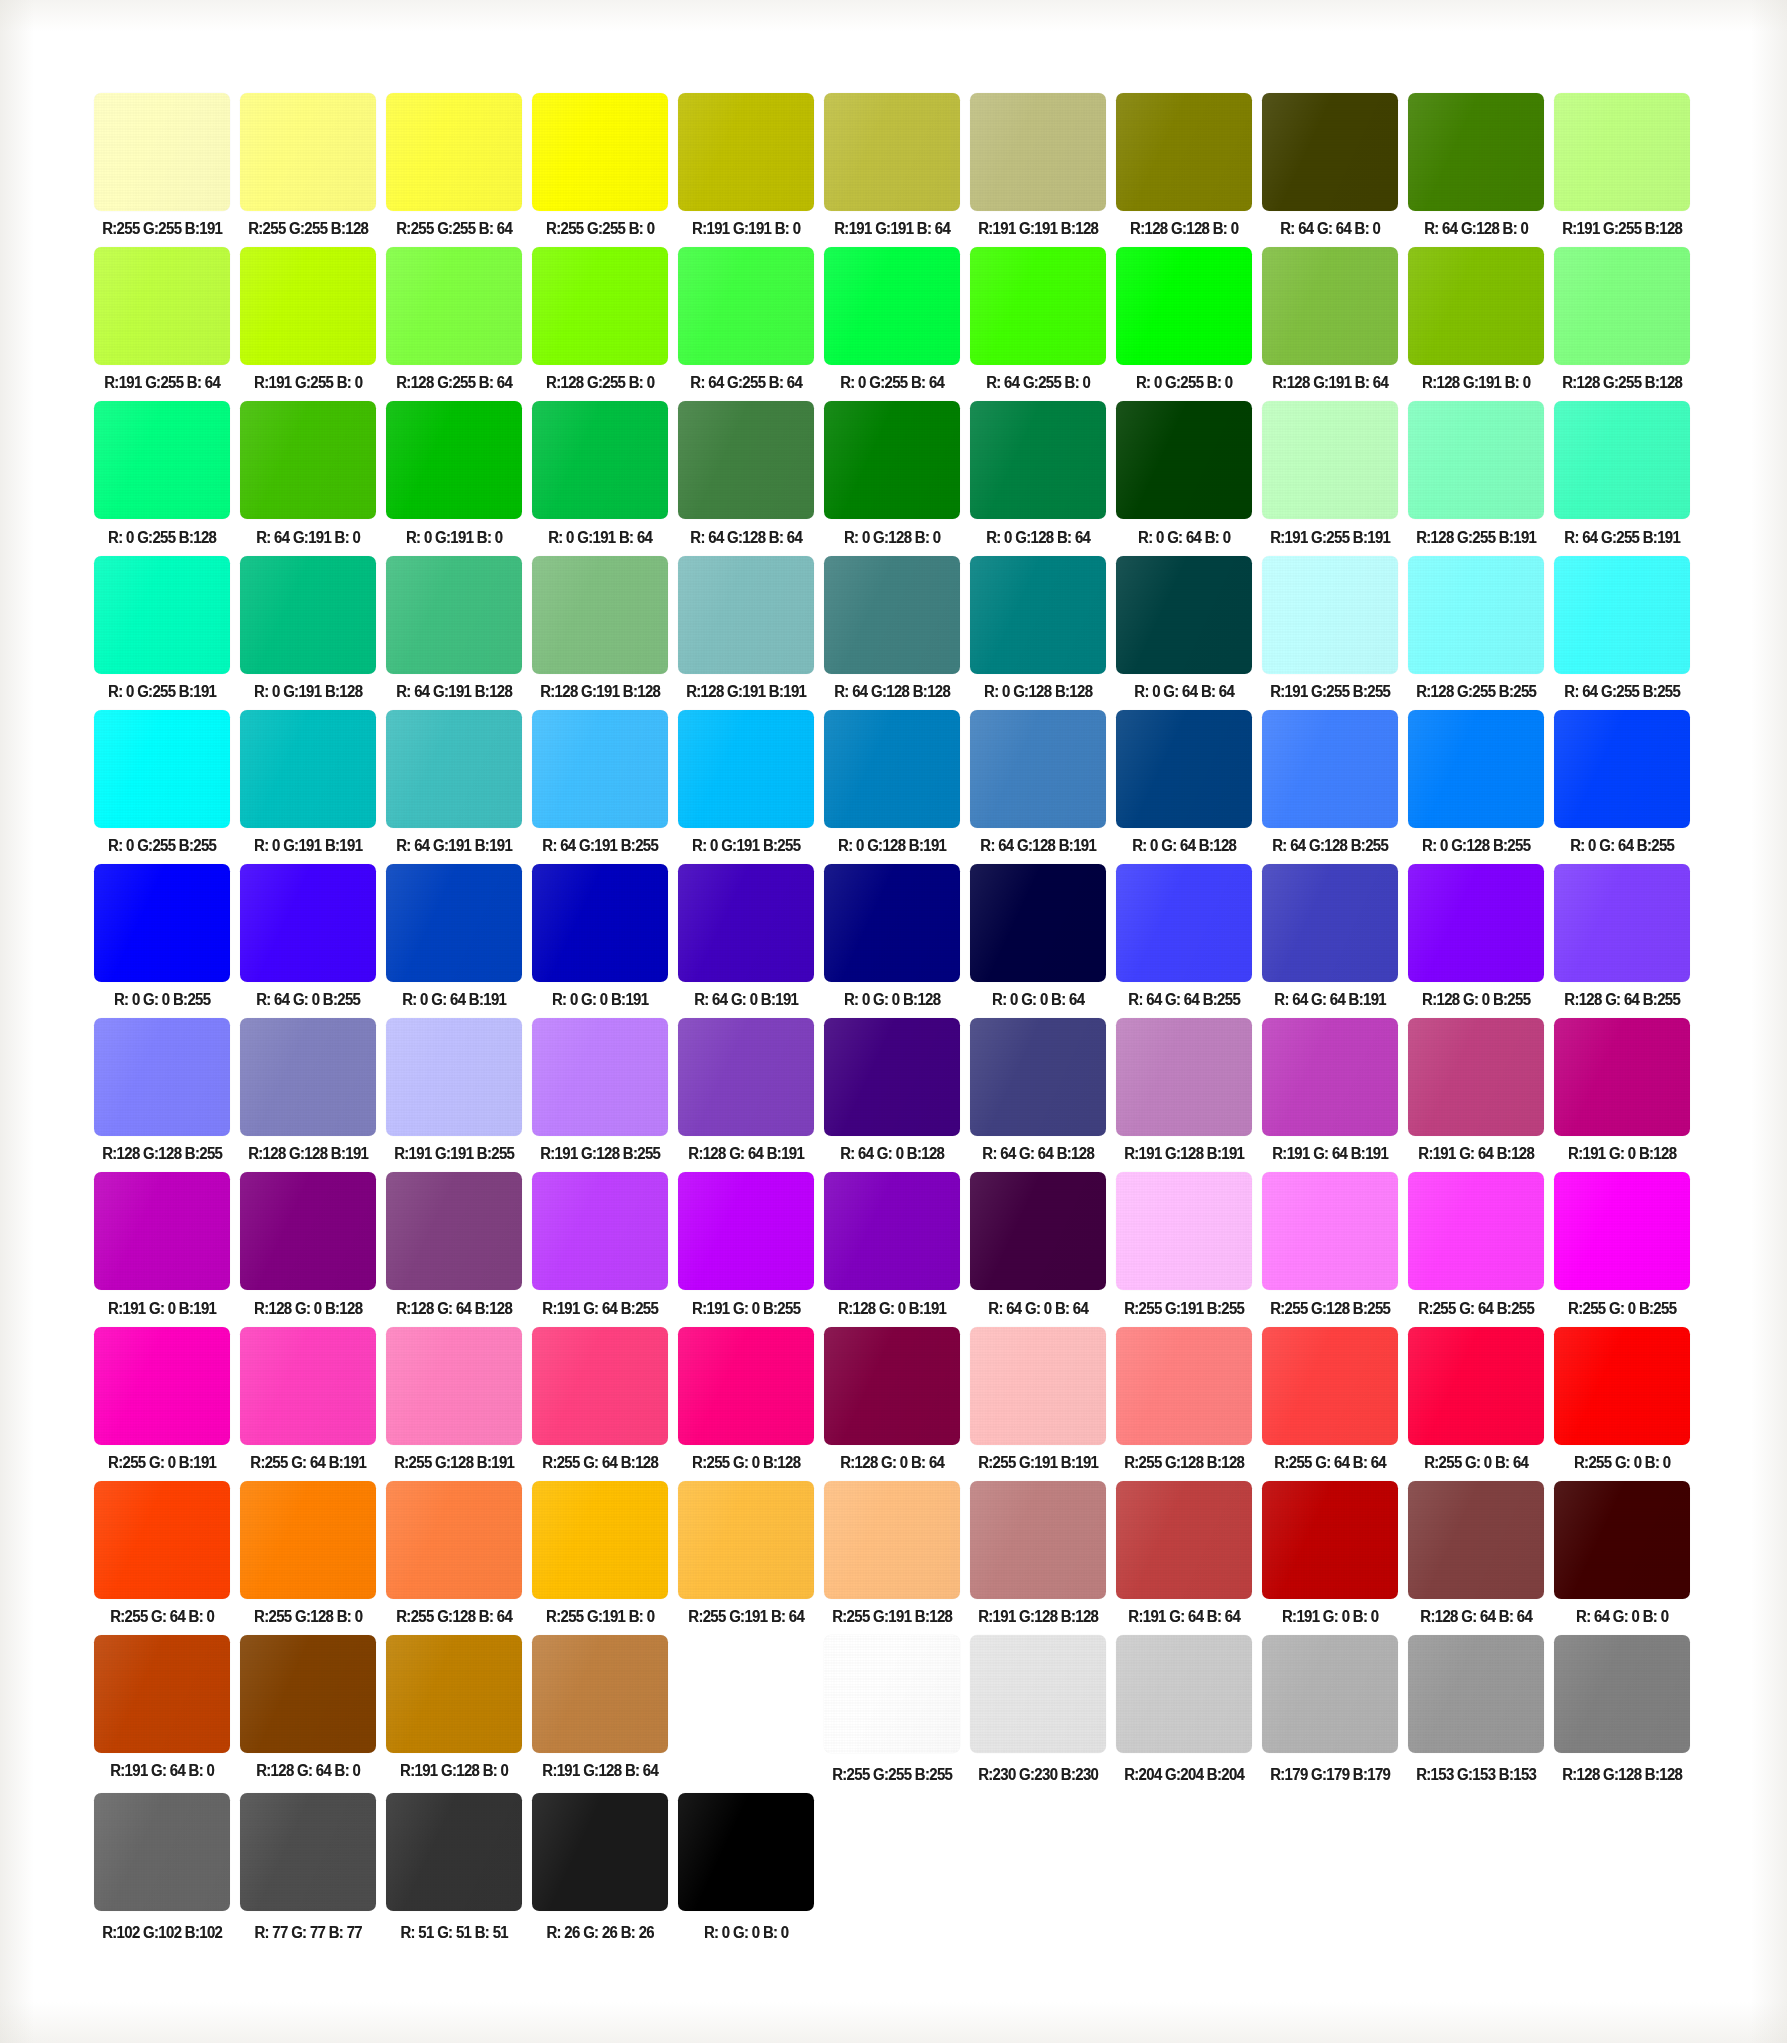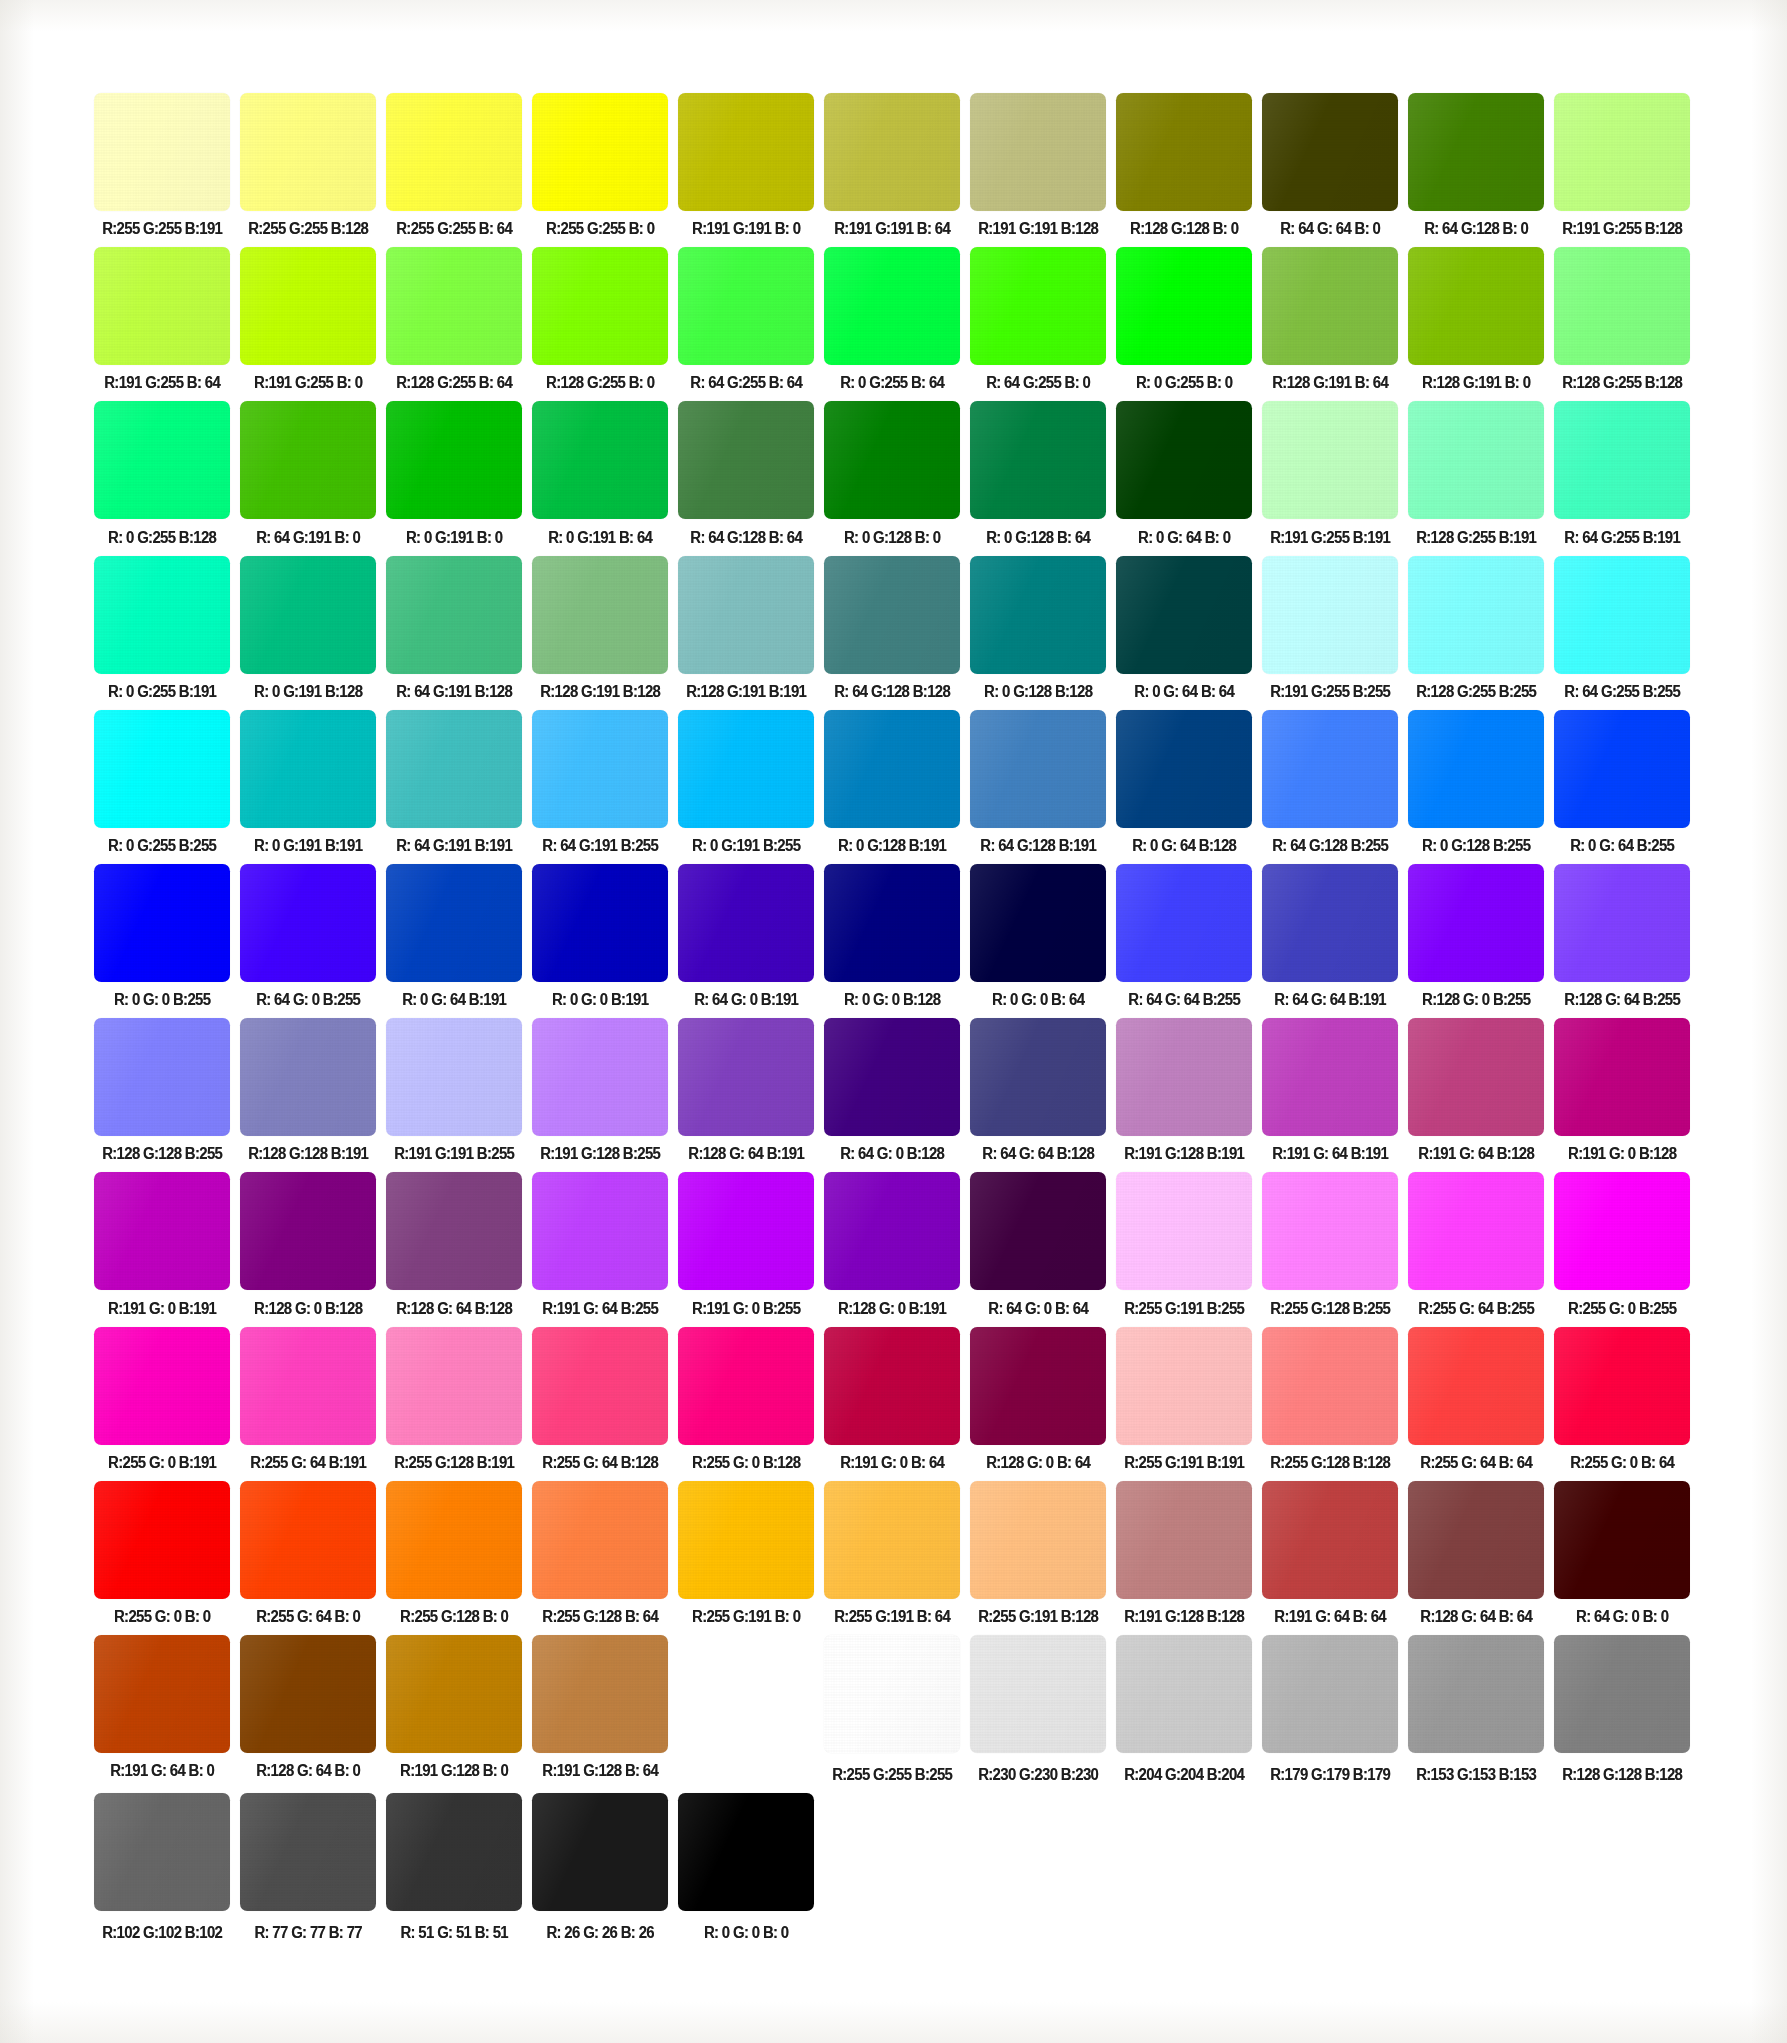--- a/index.html
+++ b/index.html
@@ -474,24 +474,20 @@
     </div>
     <div class="cell">
       <div class="swatch" style="background: rgb(255, 64, 128);"></div>
       <div class="label">R:255 G: 64 B:128</div>
     </div>
     <div class="cell">
       <div class="swatch" style="background: rgb(255, 0, 128);"></div>
       <div class="label">R:255 G: 0  B:128</div>
     </div>
     <div class="cell">
-      <div class="swatch" style="background: rgb(191, 0, 64);"></div>
-      <div class="label">R:191 G: 0  B: 64</div>
-    </div>
-    <div class="cell">
       <div class="swatch" style="background: rgb(128, 0, 64);"></div>
       <div class="label">R:128 G: 0  B: 64</div>
     </div>
     <div class="cell">
       <div class="swatch" style="background: rgb(255, 191, 191);"></div>
       <div class="label">R:255 G:191 B:191</div>
     </div>
     <div class="cell">
       <div class="swatch" style="background: rgb(255, 128, 128);"></div>
       <div class="label">R:255 G:128 B:128</div>
@@ -534,20 +530,24 @@
     </div>
     <div class="cell">
       <div class="swatch" style="background: rgb(191, 128, 128);"></div>
       <div class="label">R:191 G:128 B:128</div>
     </div>
     <div class="cell">
       <div class="swatch" style="background: rgb(191, 64, 64);"></div>
       <div class="label">R:191 G: 64 B: 64</div>
     </div>
     <div class="cell">
+      <div class="swatch" style="background: rgb(191, 0, 0);"></div>
+      <div class="label">R:191 G: 0  B: 0</div>
+    </div>
+    <div class="cell">
       <div class="swatch" style="background: rgb(128, 64, 64);"></div>
       <div class="label">R:128 G: 64 B: 64</div>
     </div>
     <div class="cell">
       <div class="swatch" style="background: rgb(64, 0, 0);"></div>
       <div class="label">R: 64 G: 0  B: 0</div>
     </div>
     <div class="cell">
       <div class="swatch" style="background: rgb(191, 64, 0);"></div>
       <div class="label">R:191 G: 64 B: 0</div>

